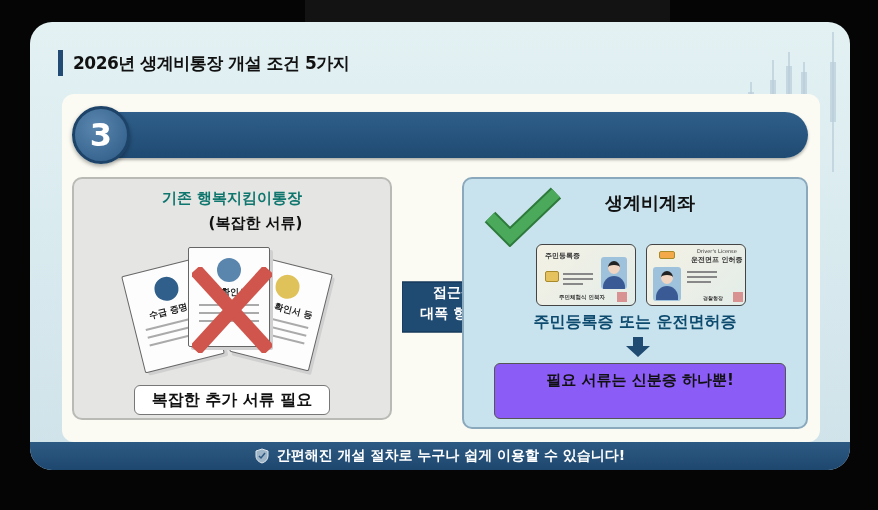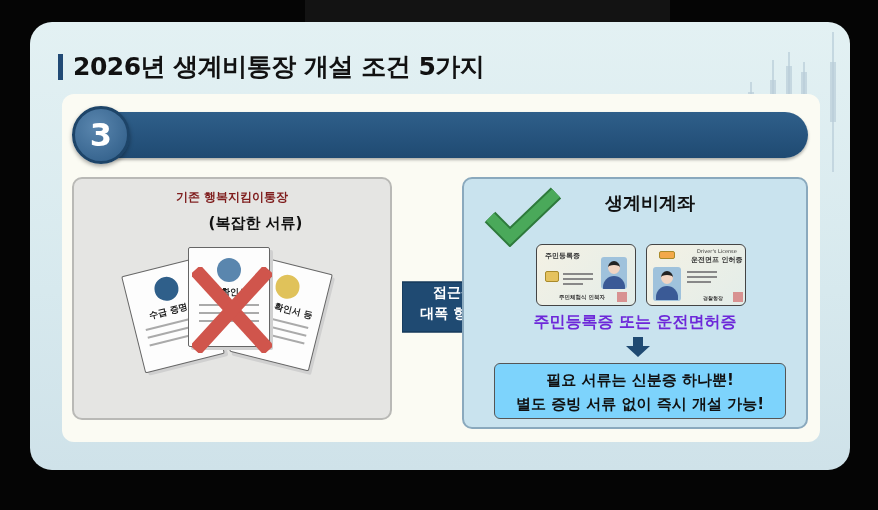--- a/index.html
+++ b/index.html
@@ -12,21 +12,21 @@
     position: absolute; left: 30px; top: 22px; width: 820px; height: 448px;
     border-radius: 22px; overflow: hidden;
     background: linear-gradient(180deg, #e3f1f3 0%, #d7e9ee 60%, #cfe2e9 100%);
   }
   .bg-candles { position: absolute; right: 0; top: 0; width: 120px; height: 420px; }
   .bg-candles .c { position: absolute; background: #b9cdd8; width: 6px; opacity: .7; }
   .bg-candles .w { position: absolute; background: #b9cdd8; width: 1.5px; opacity: .7; }
 
   .title-row { position: absolute; left: 28px; top: 28px; display: flex; align-items: center; }
   .title-bar { width: 5px; height: 26px; background: #214a75; margin-right: 10px; }
-  .title { font-size: 25px; font-weight: bold; color: #111; letter-spacing: -0.5px; }
+  .title { font-size: 17px; font-weight: bold; color: #111; letter-spacing: -0.5px; }
 
   .panel {
     position: absolute; left: 32px; top: 72px; width: 758px; height: 348px;
     background: #fbfbf3; border-radius: 12px;
   }
 
   .cond-banner {
     position: absolute; left: 56px; top: 90px; width: 722px; height: 46px;
     background: linear-gradient(180deg, #2f5f8a 0%, #1f4a72 100%);
     border-radius: 23px; box-shadow: 0 2px 3px rgba(0,0,0,.3);
@@ -37,21 +37,21 @@
     border: 3px solid #1d4468; color: #fff; font-size: 32px; font-weight: bold;
     display: flex; align-items: center; justify-content: center;
     box-shadow: 0 2px 4px rgba(0,0,0,.35);
   }
   .cond-title { position: absolute; left: 112px; top: 98px; font-size: 24px; font-weight: bold; color: #fff; letter-spacing: -0.5px; }
 
   .card-left {
     position: absolute; left: 42px; top: 155px; width: 320px; height: 243px;
     background: #e5e5e3; border: 2px solid #b9b9b6; border-radius: 10px;
   }
-  .card-left .h1 { position: absolute; top: 10px; width: 100%; text-align: center; font-size: 12px; font-weight: bold; color: #7f1d1d; }
+  .card-left .h1 { position: absolute; top: 10px; width: 100%; text-align: center; font-size: 15px; font-weight: bold; color: #0f766e; }
   .card-left .h2 { position: absolute; top: 35px; width: 100%; text-align: center; font-size: 15px; font-weight: bold; color: #111; padding-left: 47px; }
   .docs { position: absolute; left: 58px; top: 68px; width: 200px; height: 130px; }
   .doc {
     position: absolute; width: 82px; height: 100px; background: #fdfdfd;
     border: 1.5px solid #666; border-radius: 2px; box-shadow: 3px 3px 0 #d0d0d0;
   }
   .doc .ic { position: absolute; left: 28px; top: 10px; width: 24px; height: 24px; border-radius: 50%; }
   .doc .lbl { position: absolute; left: 4px; top: 38px; width: 74px; font-size: 9px; font-weight: bold; color: #222; text-align: center; white-space: nowrap; overflow: hidden; }
   .doc .ln { position: absolute; left: 10px; height: 1.5px; width: 60px; background: #aaa; }
   .xmark { position: absolute; left: 60px; top: 20px; width: 80px; height: 86px; }
@@ -78,25 +78,25 @@
     border: 1.5px solid #444; background: linear-gradient(135deg, #f4f1e4, #e3ede9);
   }
   .idcard .t { position: absolute; font-size: 7px; font-weight: bold; color: #333; white-space: nowrap; }
   .idcard .face { position: absolute; width: 26px; height: 32px; border-radius: 3px; background: #9fc2dc; overflow: hidden; }
   .idcard .head { position: absolute; left: 7px; top: 4px; width: 12px; height: 13px; border-radius: 50%; background: #f1d5c3; border-top: 4px solid #222; }
   .idcard .body { position: absolute; left: 2px; top: 19px; width: 22px; height: 14px; border-radius: 11px 11px 0 0; background: #3a5a96; }
   .idcard .chip { position: absolute; width: 14px; height: 11px; background: #e5c25e; border-radius: 2px; border: 1px solid #a98a2a; }
   .idcard .bar { position: absolute; height: 2px; background: #888; }
   .idcard .seal { position: absolute; width: 10px; height: 10px; background: #d47a7a; opacity: .8; }
 
-  .id-caption { position: absolute; top: 133px; width: 100%; text-align: center; font-size: 16px; font-weight: bold; color: #6d28d9; }
+  .id-caption { position: absolute; top: 133px; width: 100%; text-align: center; font-size: 16px; font-weight: bold; color: #0c4a6e; }
   .down-arrow { position: absolute; left: 162px; top: 158px; width: 24px; height: 20px; }
   .right-note {
     position: absolute; left: 30px; top: 184px; width: 292px; height: 56px;
-    background: #7dd3fc; border: 1.5px solid #555; border-radius: 6px;
+    background: #8b5cf6; border: 1.5px solid #555; border-radius: 6px;
     text-align: center; font-size: 15px; font-weight: bold; color: #111; line-height: 24px; padding-top: 4px;
   }
 
   .footer {
     position: absolute; left: 0; bottom: 0; width: 820px; height: 28px;
     background: linear-gradient(180deg, #2d5a83, #1e476e);
     display: flex; align-items: center; justify-content: center; color: #fff;
     font-size: 14px; font-weight: bold;
   }
   .shield { width: 14px; height: 16px; margin-right: 8px; }
@@ -156,20 +156,21 @@
         <div class="ln" style="top:56px"></div>
           <div class="ln" style="top:64px"></div>
           <div class="ln" style="top:72px"></div>
       </div>
       <svg class="xmark" viewBox="0 0 80 86">
         <line x1="8" y1="8" x2="72" y2="78" stroke="#d0554c" stroke-width="14" stroke-linecap="square"></line>
         <line x1="72" y1="8" x2="8" y2="78" stroke="#d0554c" stroke-width="14" stroke-linecap="square"></line>
       </svg>
     </div>
 
+    <div class="left-note">복잡한 추가 서류 필요</div>
   </div>
 
   <svg class="arrow" viewBox="0 0 128 94">
     <polygon points="0,22 80,22 80,0 128,47 80,94 80,72 0,72" fill="#1f4a72" stroke="#163a5b" stroke-width="1.5"></polygon>
   </svg>
   <div class="arrow-text">
     <div>접근성</div>
     <div>대폭 향상!</div>
   </div>
 
@@ -210,17 +211,23 @@
     </div>
 
     <div class="id-caption">주민등록증 또는 운전면허증</div>
 
     <svg class="down-arrow" viewBox="0 0 24 20">
       <polygon points="7,0 17,0 17,9 24,9 12,20 0,9 7,9" fill="#1f4a72"></polygon>
     </svg>
 
     <div class="right-note">
       <div>필요 서류는 신분증 하나뿐!</div>
-      <div>별도 증빙 서류 없이 즉시 개설 가능!</div>
-    </div>
-  </div>
-
+    </div>
+  </div>
+
+  <div class="footer">
+    <svg class="shield" viewBox="0 0 14 16">
+      <path d="M7 1 L13 3 L13 8 C13 12 10 14 7 15 C4 14 1 12 1 8 L1 3 Z" fill="#9fb5c8" stroke="#dfe8ef" stroke-width="1"></path>
+      <polyline points="4,8 6,10 10,5" fill="none" stroke="#2d5a83" stroke-width="1.5"></polyline>
+    </svg>
+    <span>간편해진 개설 절차로 누구나 쉽게 이용할 수 있습니다!</span>
+  </div>
 </div>
 
 </body></html>

